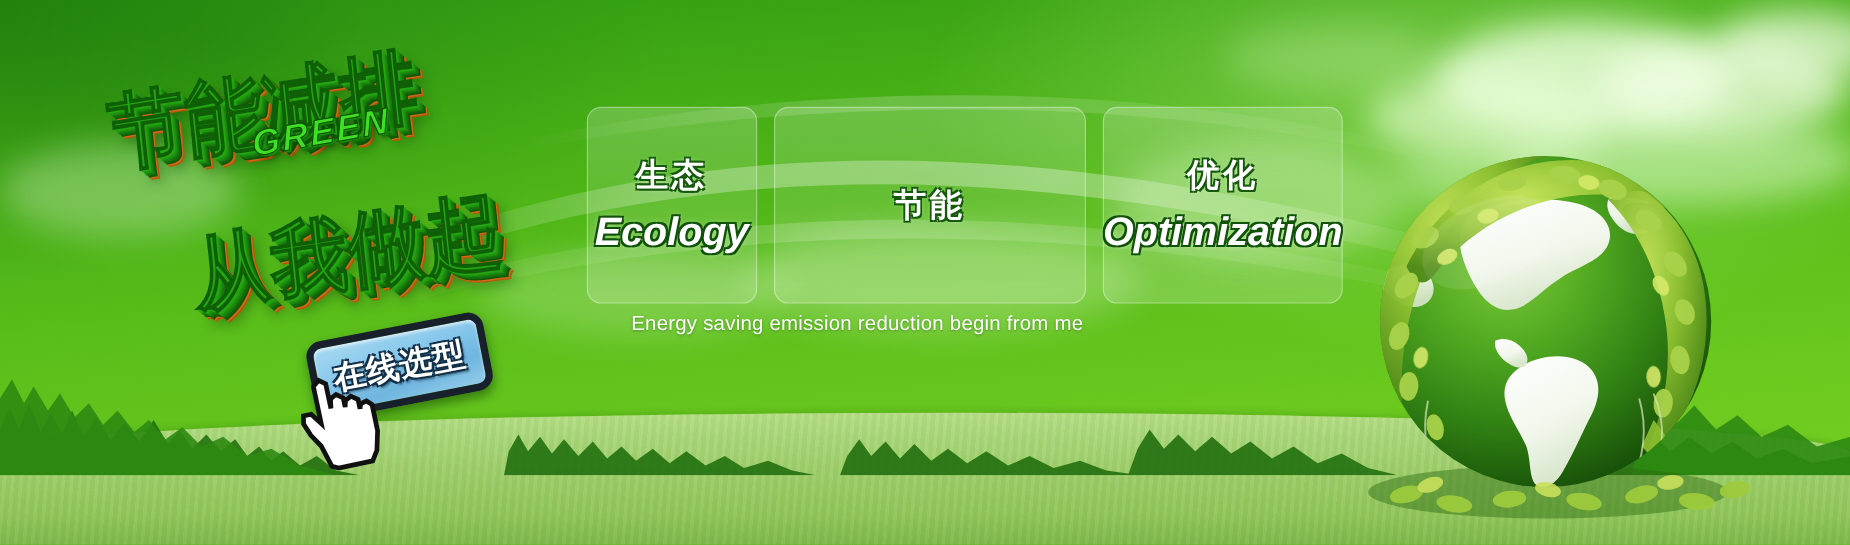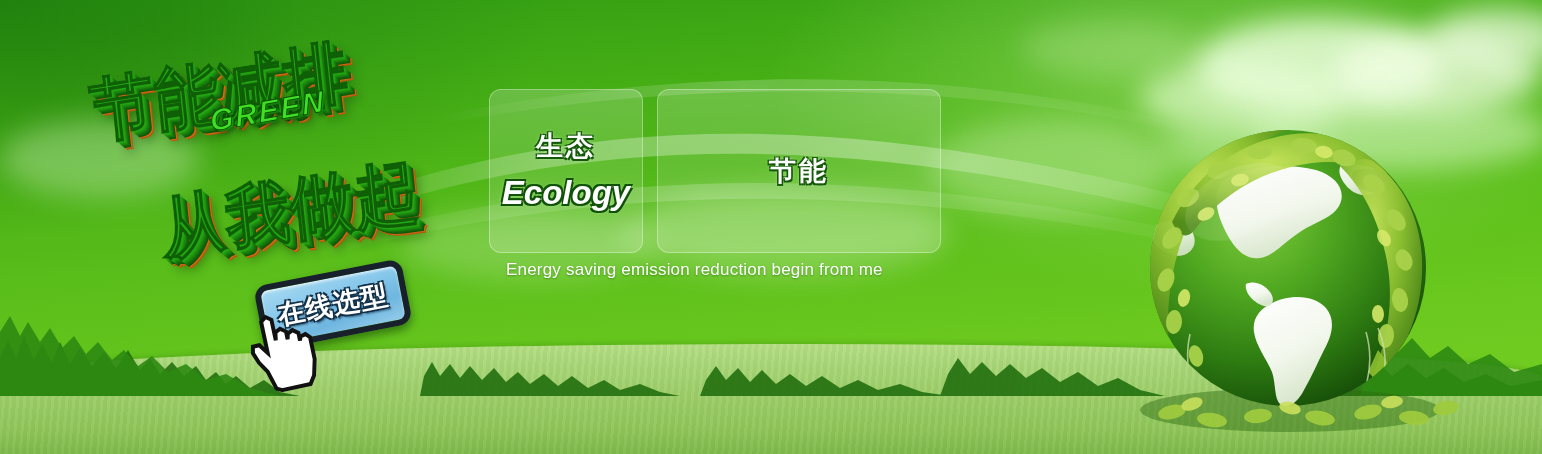--- a/index.html
+++ b/index.html
@@ -158,21 +158,21 @@
     font-size:33px; font-weight:bold; color:#ffffff; line-height:1;
     text-shadow:
       -1.7px -1.7px 0 #0f5208, 1.7px -1.7px 0 #0f5208,
       -1.7px 1.7px 0 #0f5208, 1.7px 1.7px 0 #0f5208,
       0 0 5px rgba(255,255,255,0.6);
     font-style: italic;
   }
 
   
   .tagline {
-    position:absolute; left:506px; top:260px;
+    position:absolute; left:526px; top:260px;
     font-size:17px; color:#ffffff; letter-spacing:0.2px;
     text-shadow:0 1px 2px rgba(20,80,8,0.45);
   }
 
   
   .globe-wrap { position:absolute; left:1128px; top:118px; width:330px; height:320px; }
 </style>
 </head>
 <body>
 
@@ -248,20 +248,24 @@
     </g>
   </svg>
 
   <div class="cards">
     <div class="card card-1">
       <div class="card-cn">生态</div>
       <div class="card-en">Ecology</div>
     </div>
     <div class="card card-2">
       <div class="card-cn">节能</div>
+    </div>
+    <div class="card card-3">
+      <div class="card-cn">优化</div>
+      <div class="card-en">Optimization</div>
     </div>
   </div>
 
   <div class="tagline">Energy saving emission reduction begin from me</div>
 
   <div class="globe-wrap">
     <svg viewBox="0 0 330 320" width="330" height="320">
       <defs>
         <radialGradient id="gsph" cx="38%" cy="32%" r="72%">
           <stop offset="0%" stop-color="#7ecb3a"></stop>

